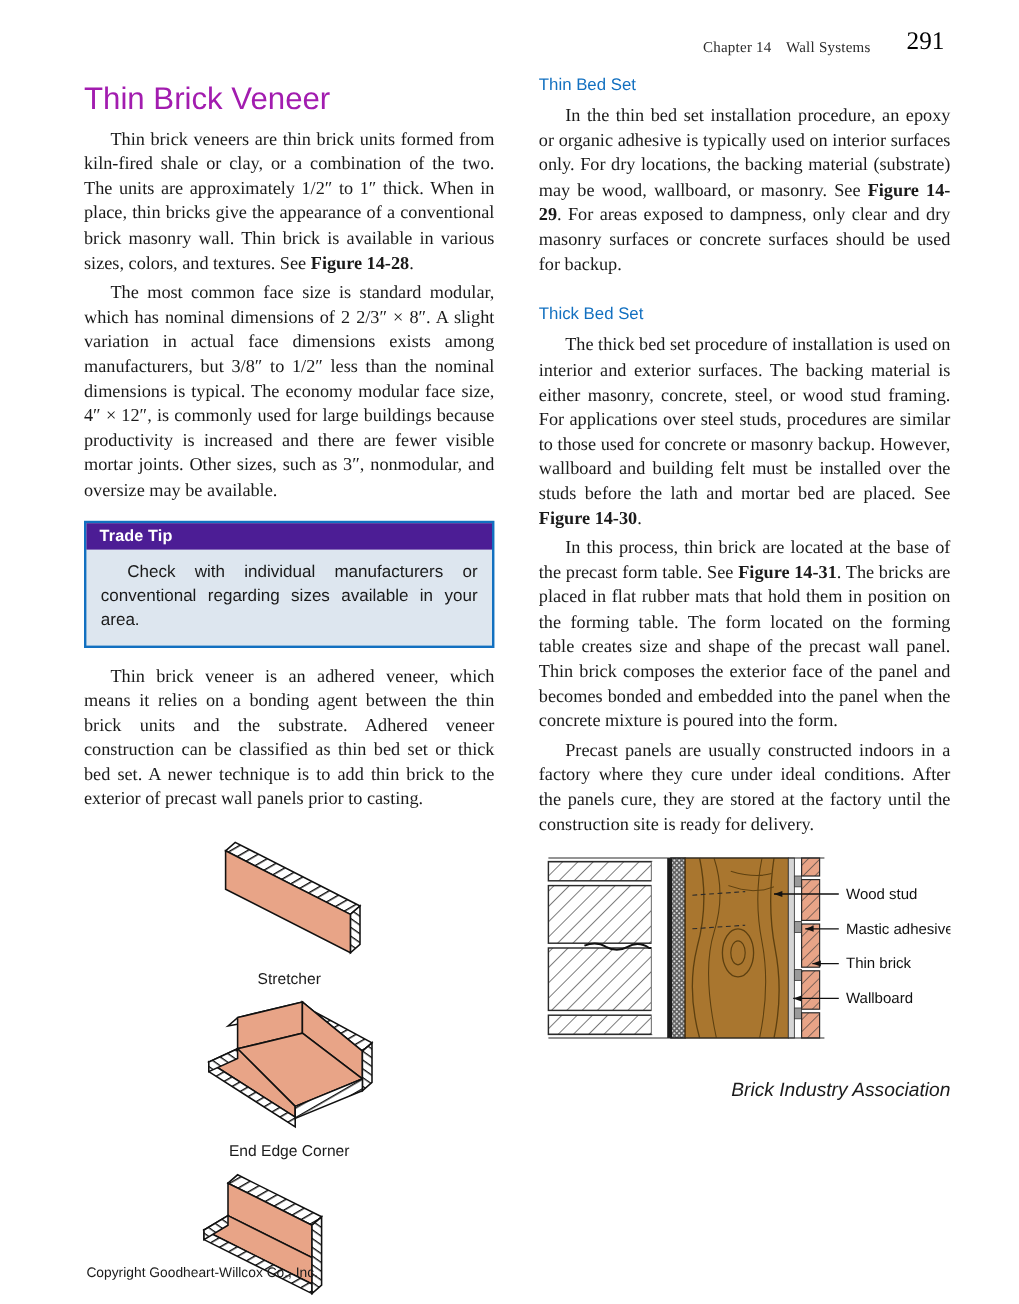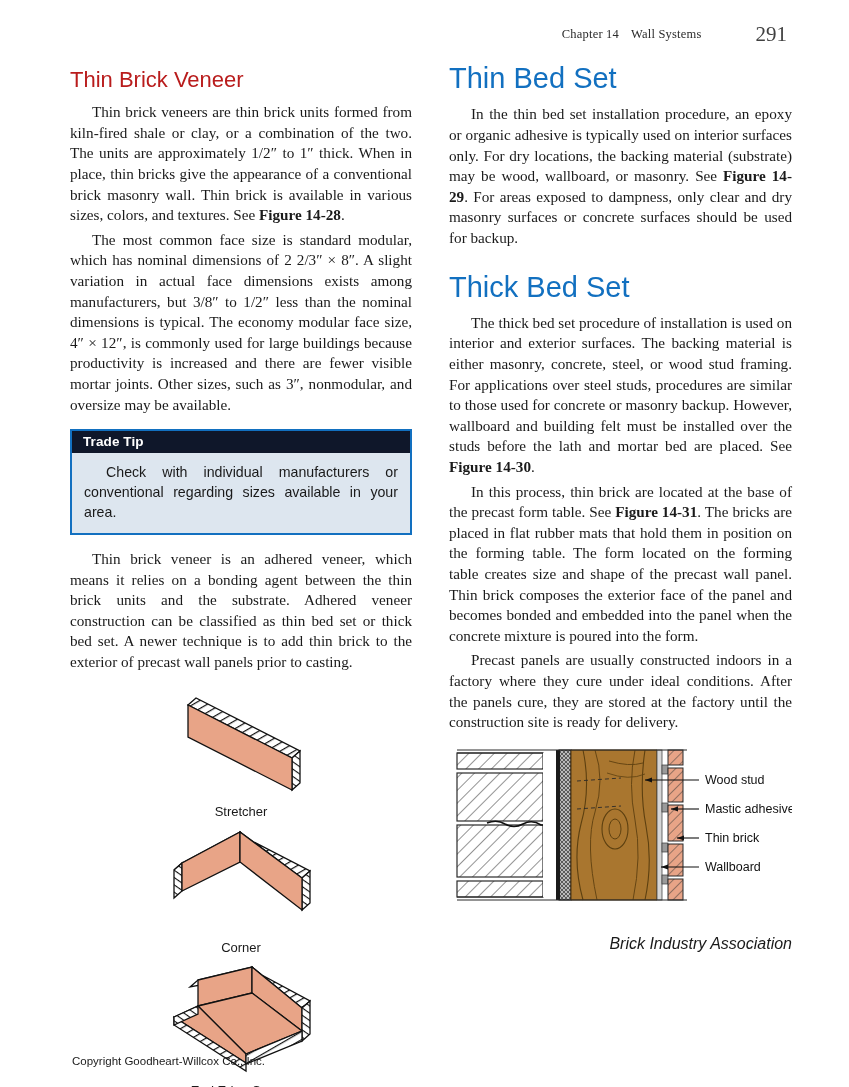--- a/index.html
+++ b/index.html
@@ -12,58 +12,58 @@
     color: #1a1a1a;
     position: relative;
     overflow: hidden;
   }
 
   
   .running-head {
     position: absolute;
     top: 22px; left: 70px; right: 62px;
     display: flex;
-    align-items: center;
+    align-items: flex-end;
     justify-content: flex-end;
-    gap: 54px;
+    gap: 30px;
   }
   .rh-text {
     font-family: "Liberation Serif", serif;
     font-size: 12.5px;
     color: #2b2b2b;
     letter-spacing: .2px;
   }
   .rh-text .chap-sep { display:inline-block; width: 12px; }
   .rh-page {
     font-family: "Liberation Serif", serif;
     font-size: 21px;
-    color: #404040;
+    color: #000000;
   }
 
   
   .page-body {
     position: absolute;
     top: 62px; left: 70px;
     width: 722px;
     display: flex;
     gap: 37px;
   }
   .col { width: 343px; }
 
   h1.h-red {
     font-family: "Liberation Sans", sans-serif;
-    font-size: 22px;
+    font-size: 26px;
     font-weight: 400;
-    color: #b91c1c;
+    color: #a21caf;
     margin: 6px 0 10px 0;
     line-height: 1.1;
   }
   h2.h-blue {
     font-family: "Liberation Sans", sans-serif;
-    font-size: 29px;
+    font-size: 14px;
     font-weight: 400;
     color: #1270c0;
     margin: 0 0 9px 0;
     line-height: 1.15;
   }
   h2.h-blue.spaced { margin-top: 22px; }
 
   p.body {
     font-family: "Liberation Serif", serif;
     font-size: 15.2px;
@@ -77,21 +77,21 @@
   p.body + p.body { margin-top: 4px; }
   b.fig-ref { font-weight: bold; }
 
   
   .trade-tip {
     margin: 14px 0 14px 0;
     border: 2px solid #1270c0;
     background: #dde6ef;
   }
   .tt-head {
-    background: #0f172a;
+    background: #4c1d95;
     color: #ffffff;
     font-family: "Liberation Sans", sans-serif;
     font-weight: bold;
     font-size: 13.5px;
     padding: 3px 0 4px 11px;
     letter-spacing: .1px;
   }
   .tt-body {
     font-family: "Liberation Sans", sans-serif;
     font-size: 14.2px;
@@ -192,37 +192,20 @@
 
             <polygon points="22,18 30,11 134,64 126,71" fill="url(#hatchA)" stroke="#111" stroke-width="1.3"></polygon>
 
             <polygon points="126,71 134,64 134,96 126,103" fill="url(#hatchB)" stroke="#111" stroke-width="1.3"></polygon>
 
             <polygon points="22,18 126,71 126,103 22,50" fill="#e8a487" stroke="#111" stroke-width="1.3"></polygon>
           </svg>
           <div class="brick-label">Stretcher</div>
         </div>
 
-        <div class="fig-cell">
-          <svg width="162" height="115" viewBox="0 0 162 115">
-
-            <polygon points="14,47 22,40 80,9 88,16" fill="url(#hatchA)" stroke="#111" stroke-width="1.3"></polygon>
-
-            <polygon points="80,9 88,16 150,48 142,55" fill="url(#hatchA)" stroke="#111" stroke-width="1.3"></polygon>
-
-            <polygon points="14,47 22,40 22,68 14,75" fill="url(#hatchB)" stroke="#111" stroke-width="1.3"></polygon>
-
-            <polygon points="142,55 150,48 150,80 142,87" fill="url(#hatchB)" stroke="#111" stroke-width="1.3"></polygon>
-
-            <polygon points="22,40 80,9 80,39 22,68" fill="#e8a487" stroke="#111" stroke-width="1.3"></polygon>
-
-            <polygon points="80,9 142,55 142,87 80,39" fill="#e8a487" stroke="#111" stroke-width="1.3"></polygon>
-          </svg>
-          <div class="brick-label">Corner</div>
-        </div>
 
         <div class="fig-cell">
           <svg width="162" height="122" viewBox="0 0 162 122">
 
             <polygon points="30,28 38,21 92,8 100,15" fill="url(#hatchA)" stroke="#111" stroke-width="1.3"></polygon>
             <polygon points="92,8 100,15 150,42 142,49" fill="url(#hatchA)" stroke="#111" stroke-width="1.3"></polygon>
 
             <polygon points="38,21 92,8 92,34 38,47" fill="#e8a487" stroke="#111" stroke-width="1.3"></polygon>
             <polygon points="92,8 142,49 142,72 92,34" fill="#e8a487" stroke="#111" stroke-width="1.3"></polygon>
 

